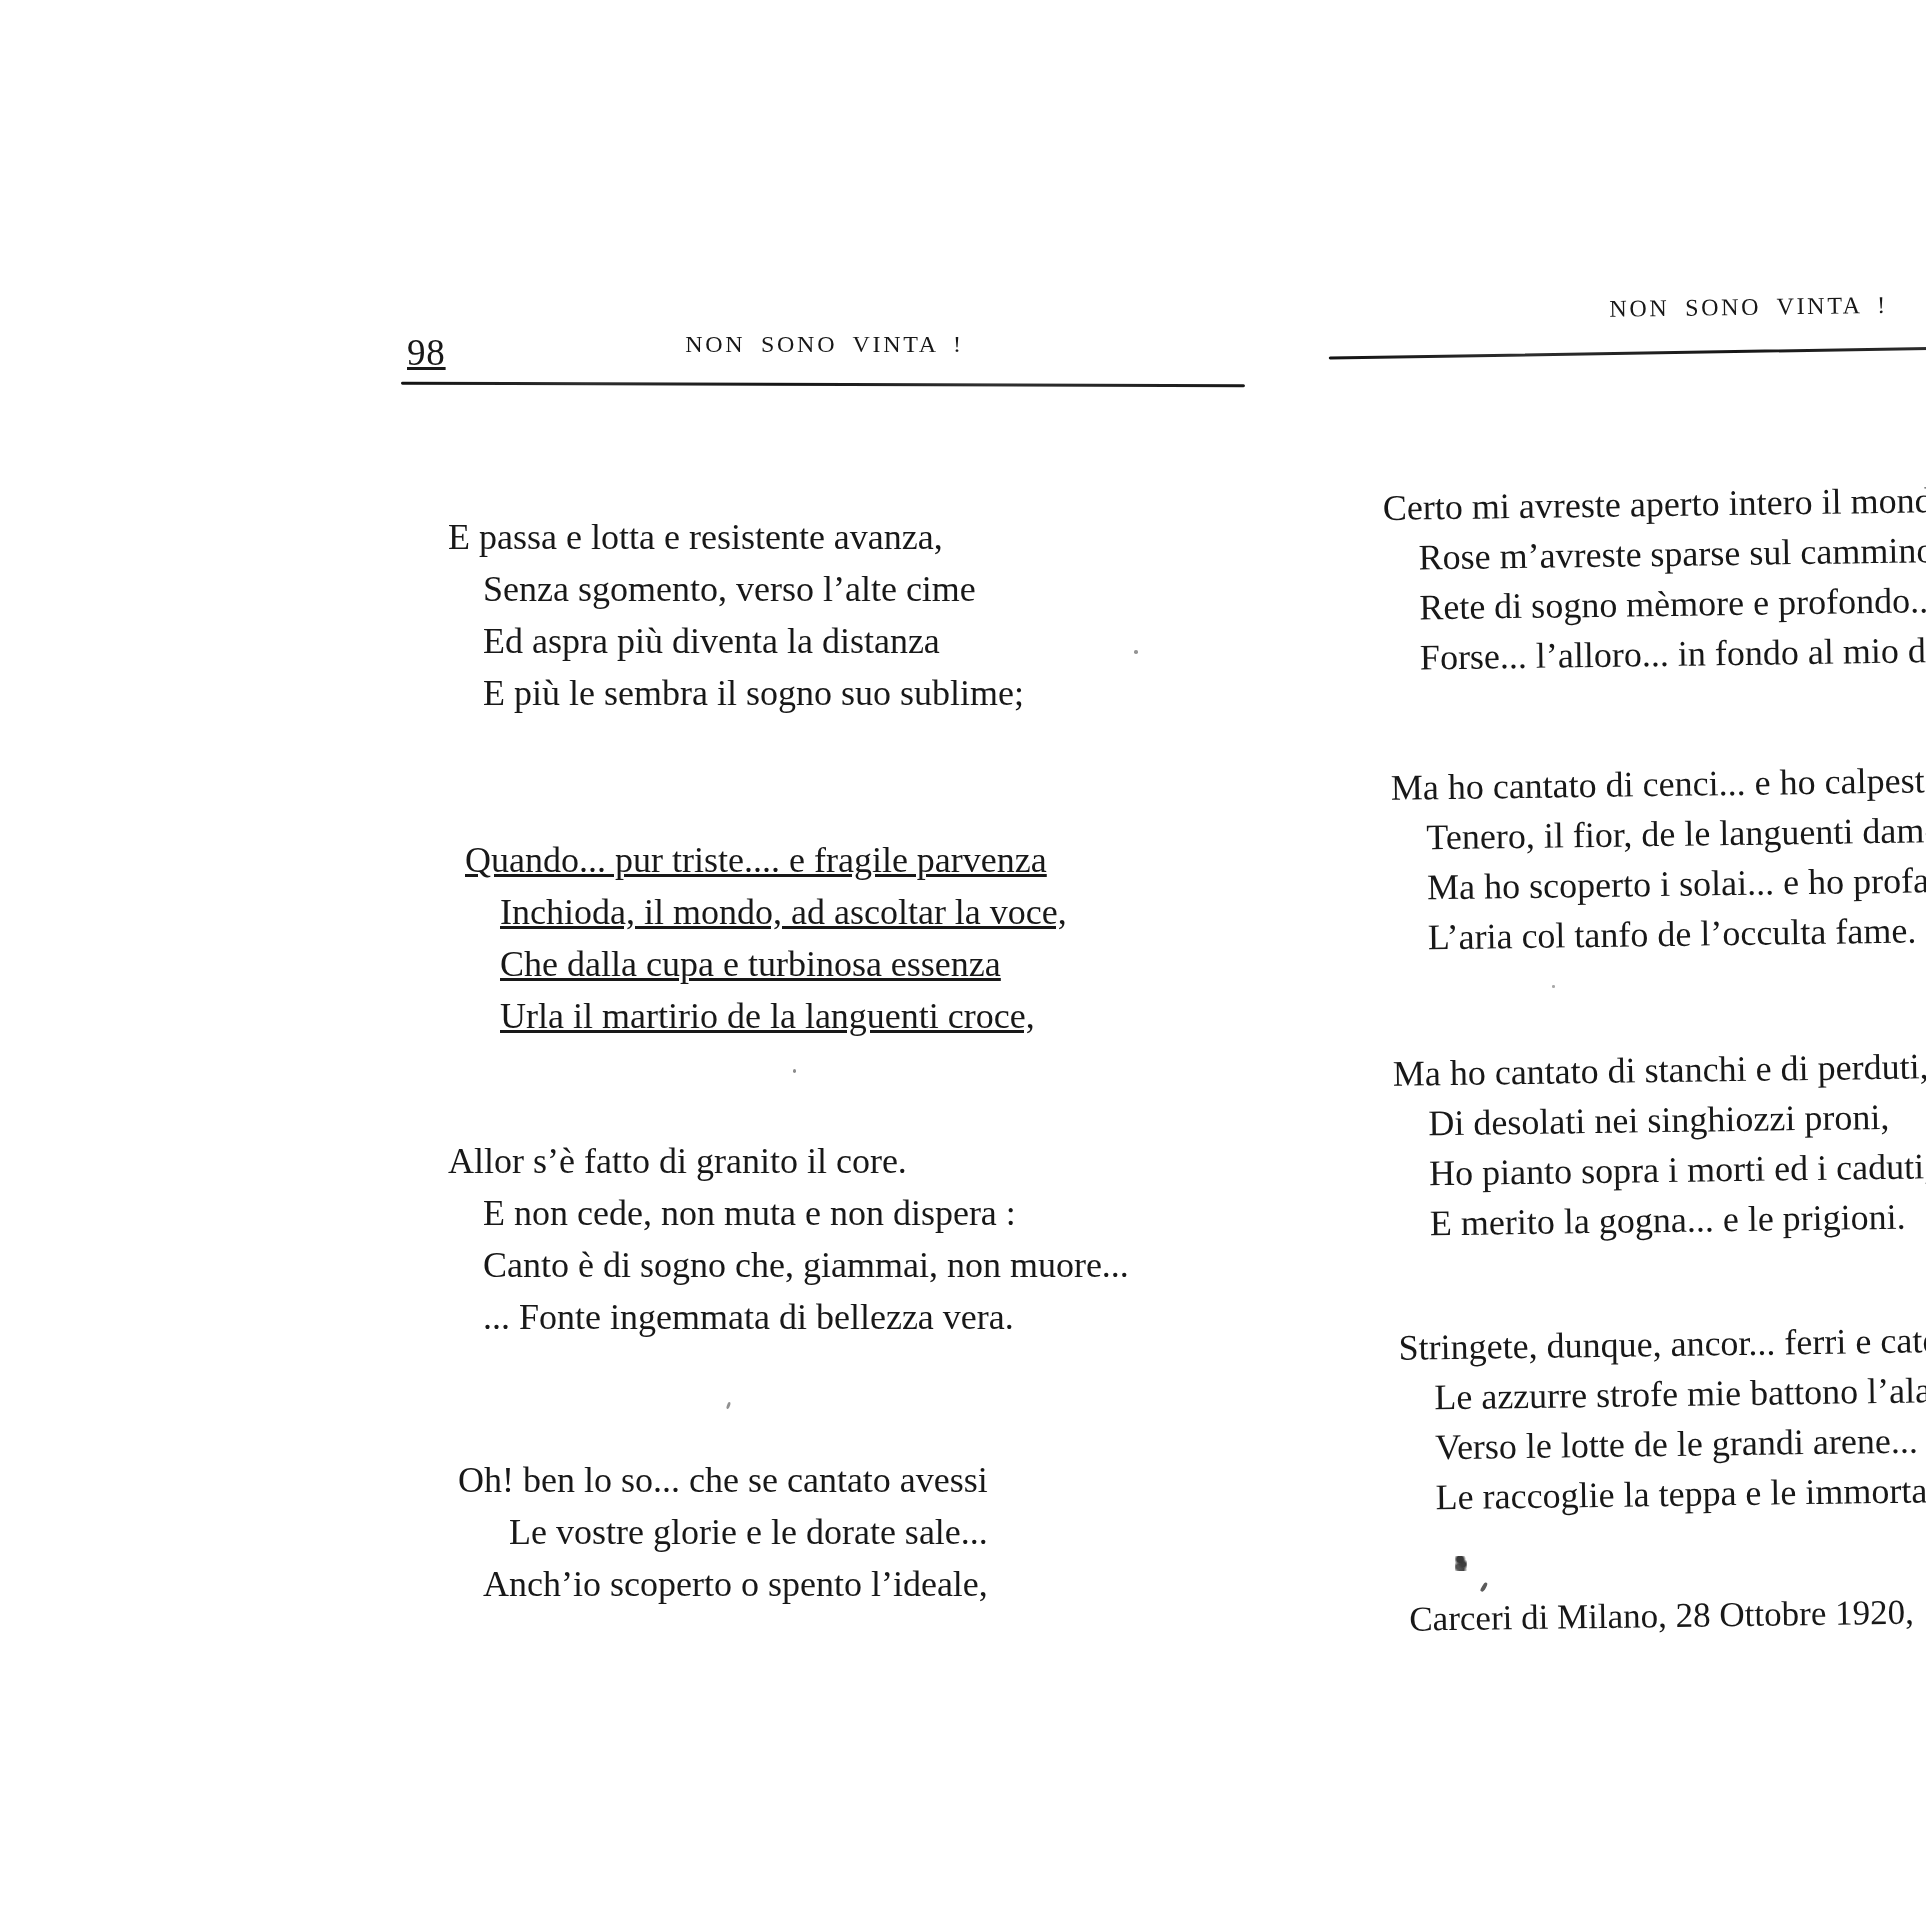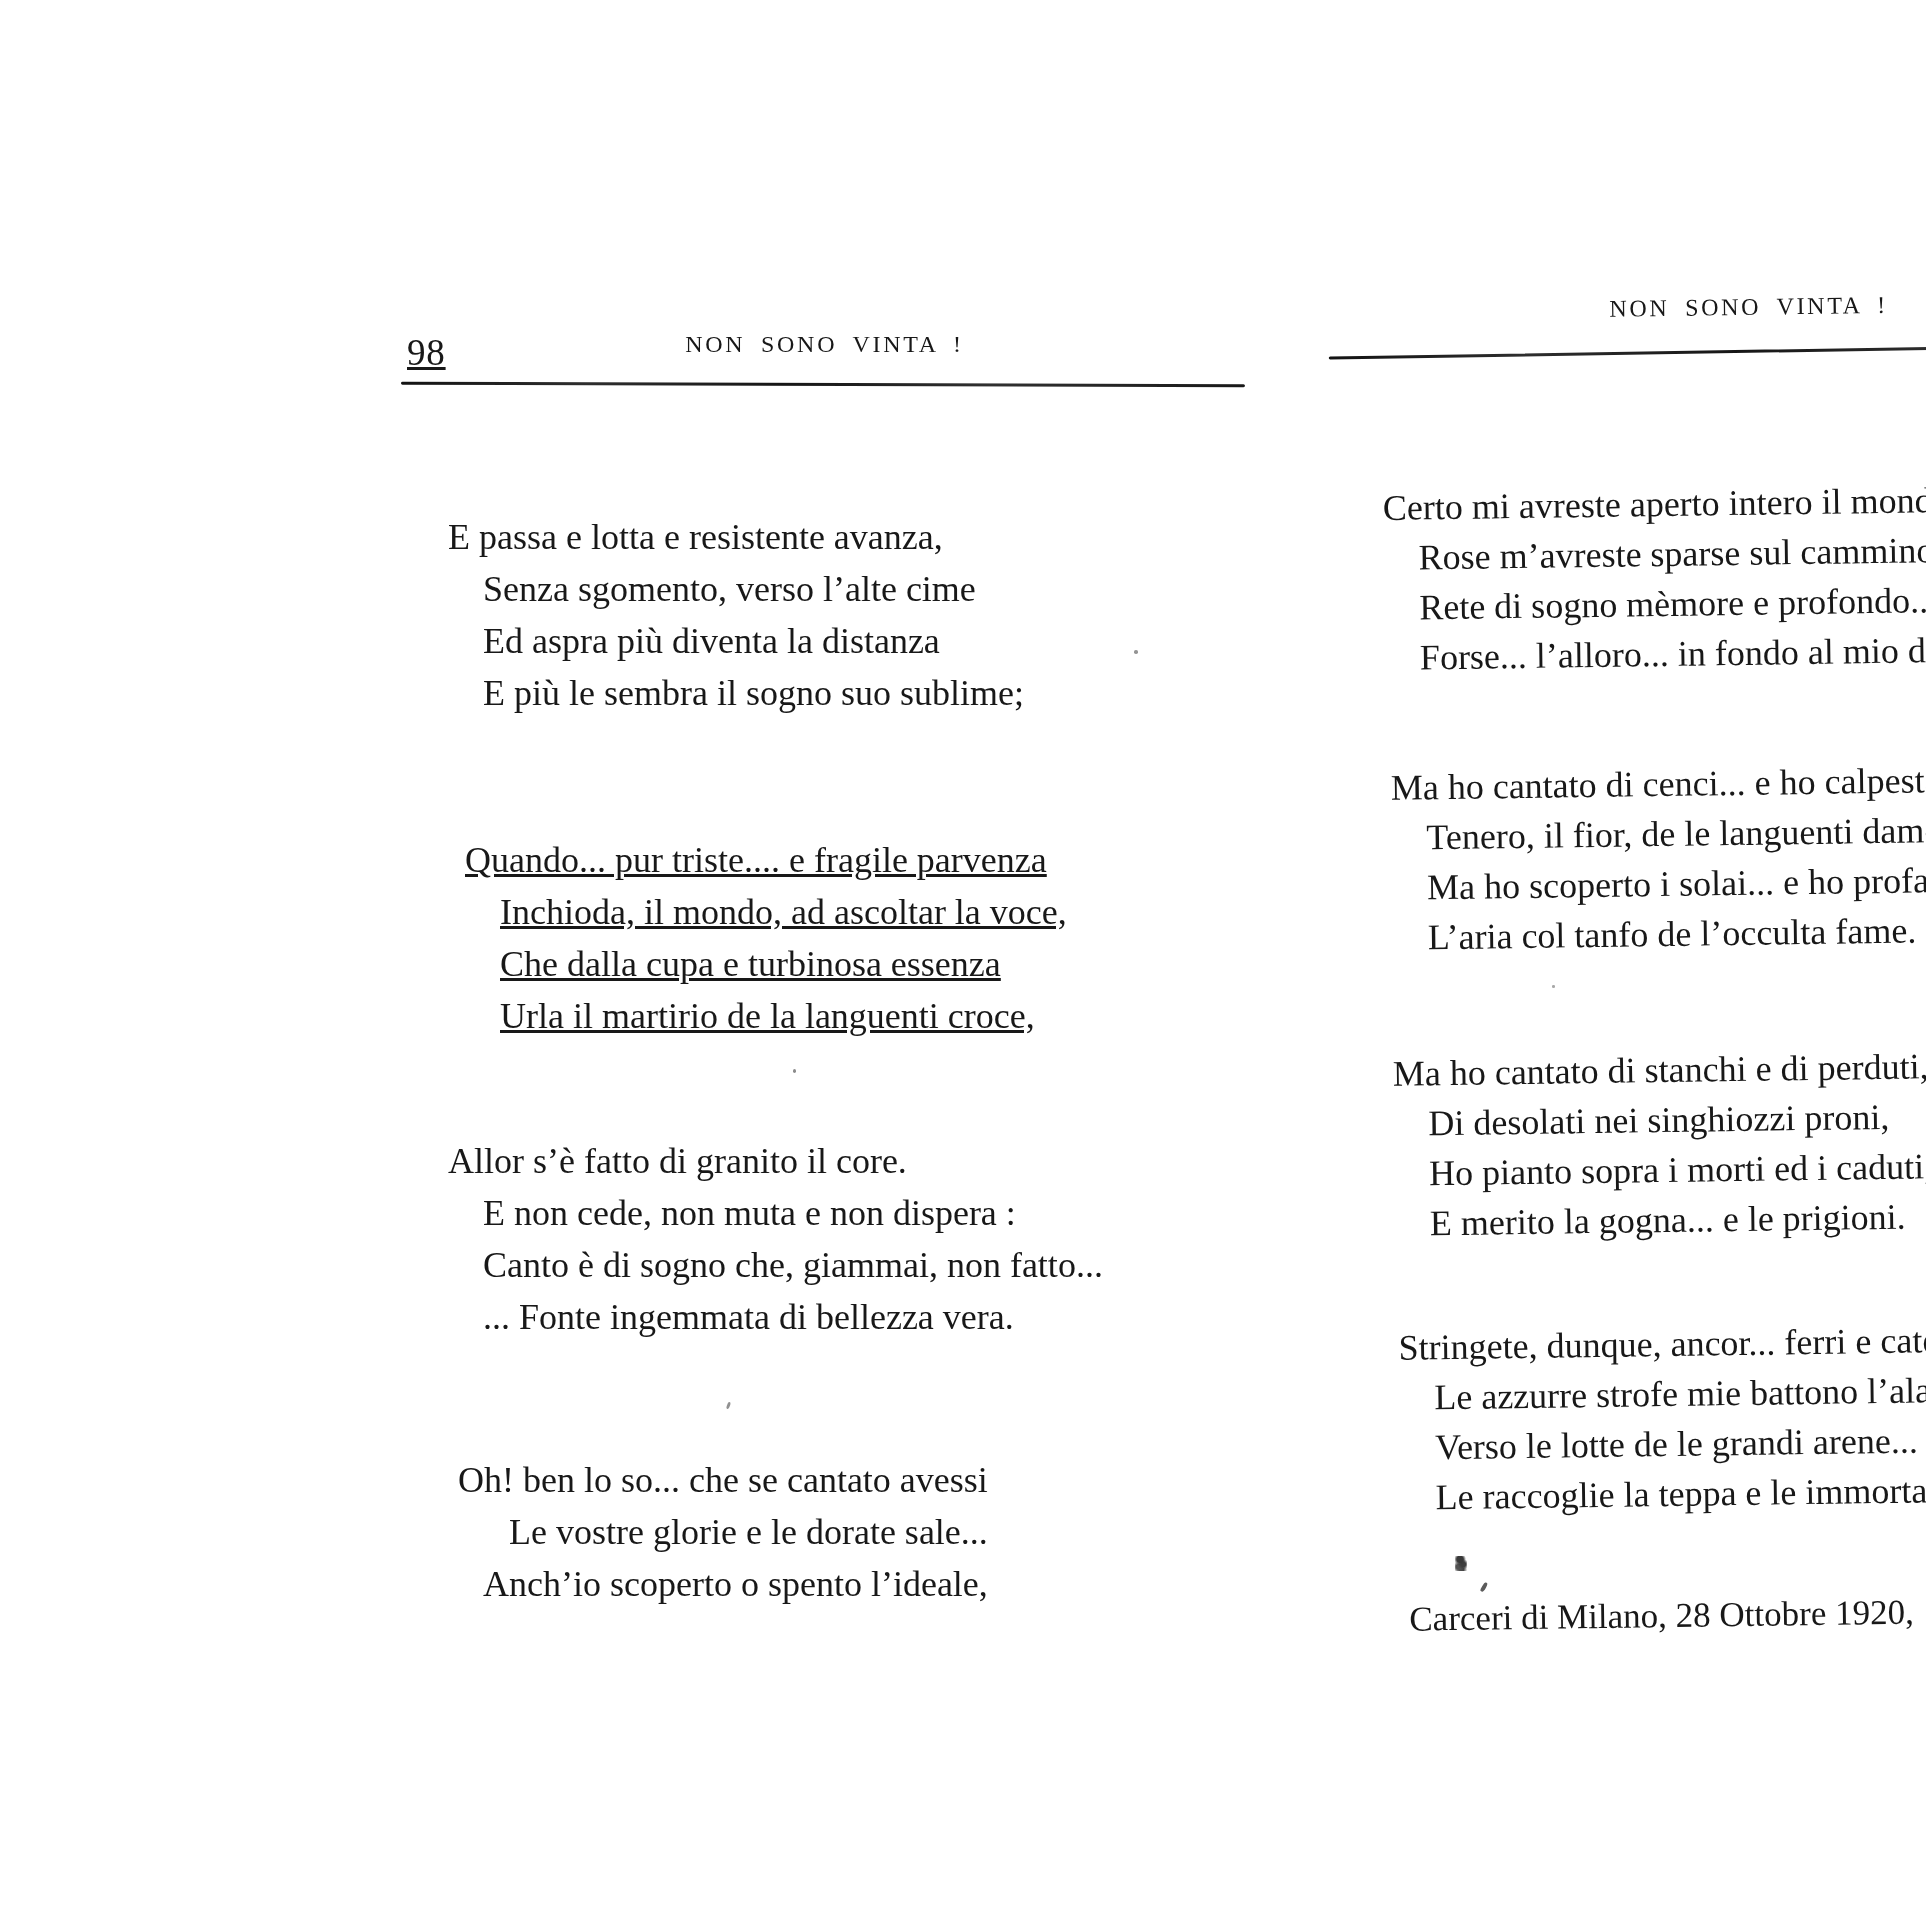--- a/index.html
+++ b/index.html
@@ -133,21 +133,21 @@
     <div class="stanza s-l2">
       <p>Quando... pur triste.... e fragile parvenza</p>
       <p>Inchioda, il mondo, ad ascoltar la voce,</p>
       <p>Che dalla cupa e turbinosa essenza</p>
       <p>Urla il martirio de la languenti croce,</p>
     </div>
 
     <div class="stanza s-l3">
       <p>Allor s’è fatto di granito il core.</p>
       <p>E non cede, non muta e non dispera :</p>
-      <p>Canto è di sogno che, giammai, non fatto...</p>
+      <p>Canto è di sogno che, giammai, non muore...</p>
       <p>... Fonte ingemmata di bellezza vera.</p>
     </div>
 
     <div class="stanza s-l4">
       <p>Oh! ben lo so... che se cantato avessi</p>
       <p>Le vostre glorie e le dorate sale...</p>
       <p>Anch’io scoperto o spento l’ideale,</p>
     </div>
   </section>
 

